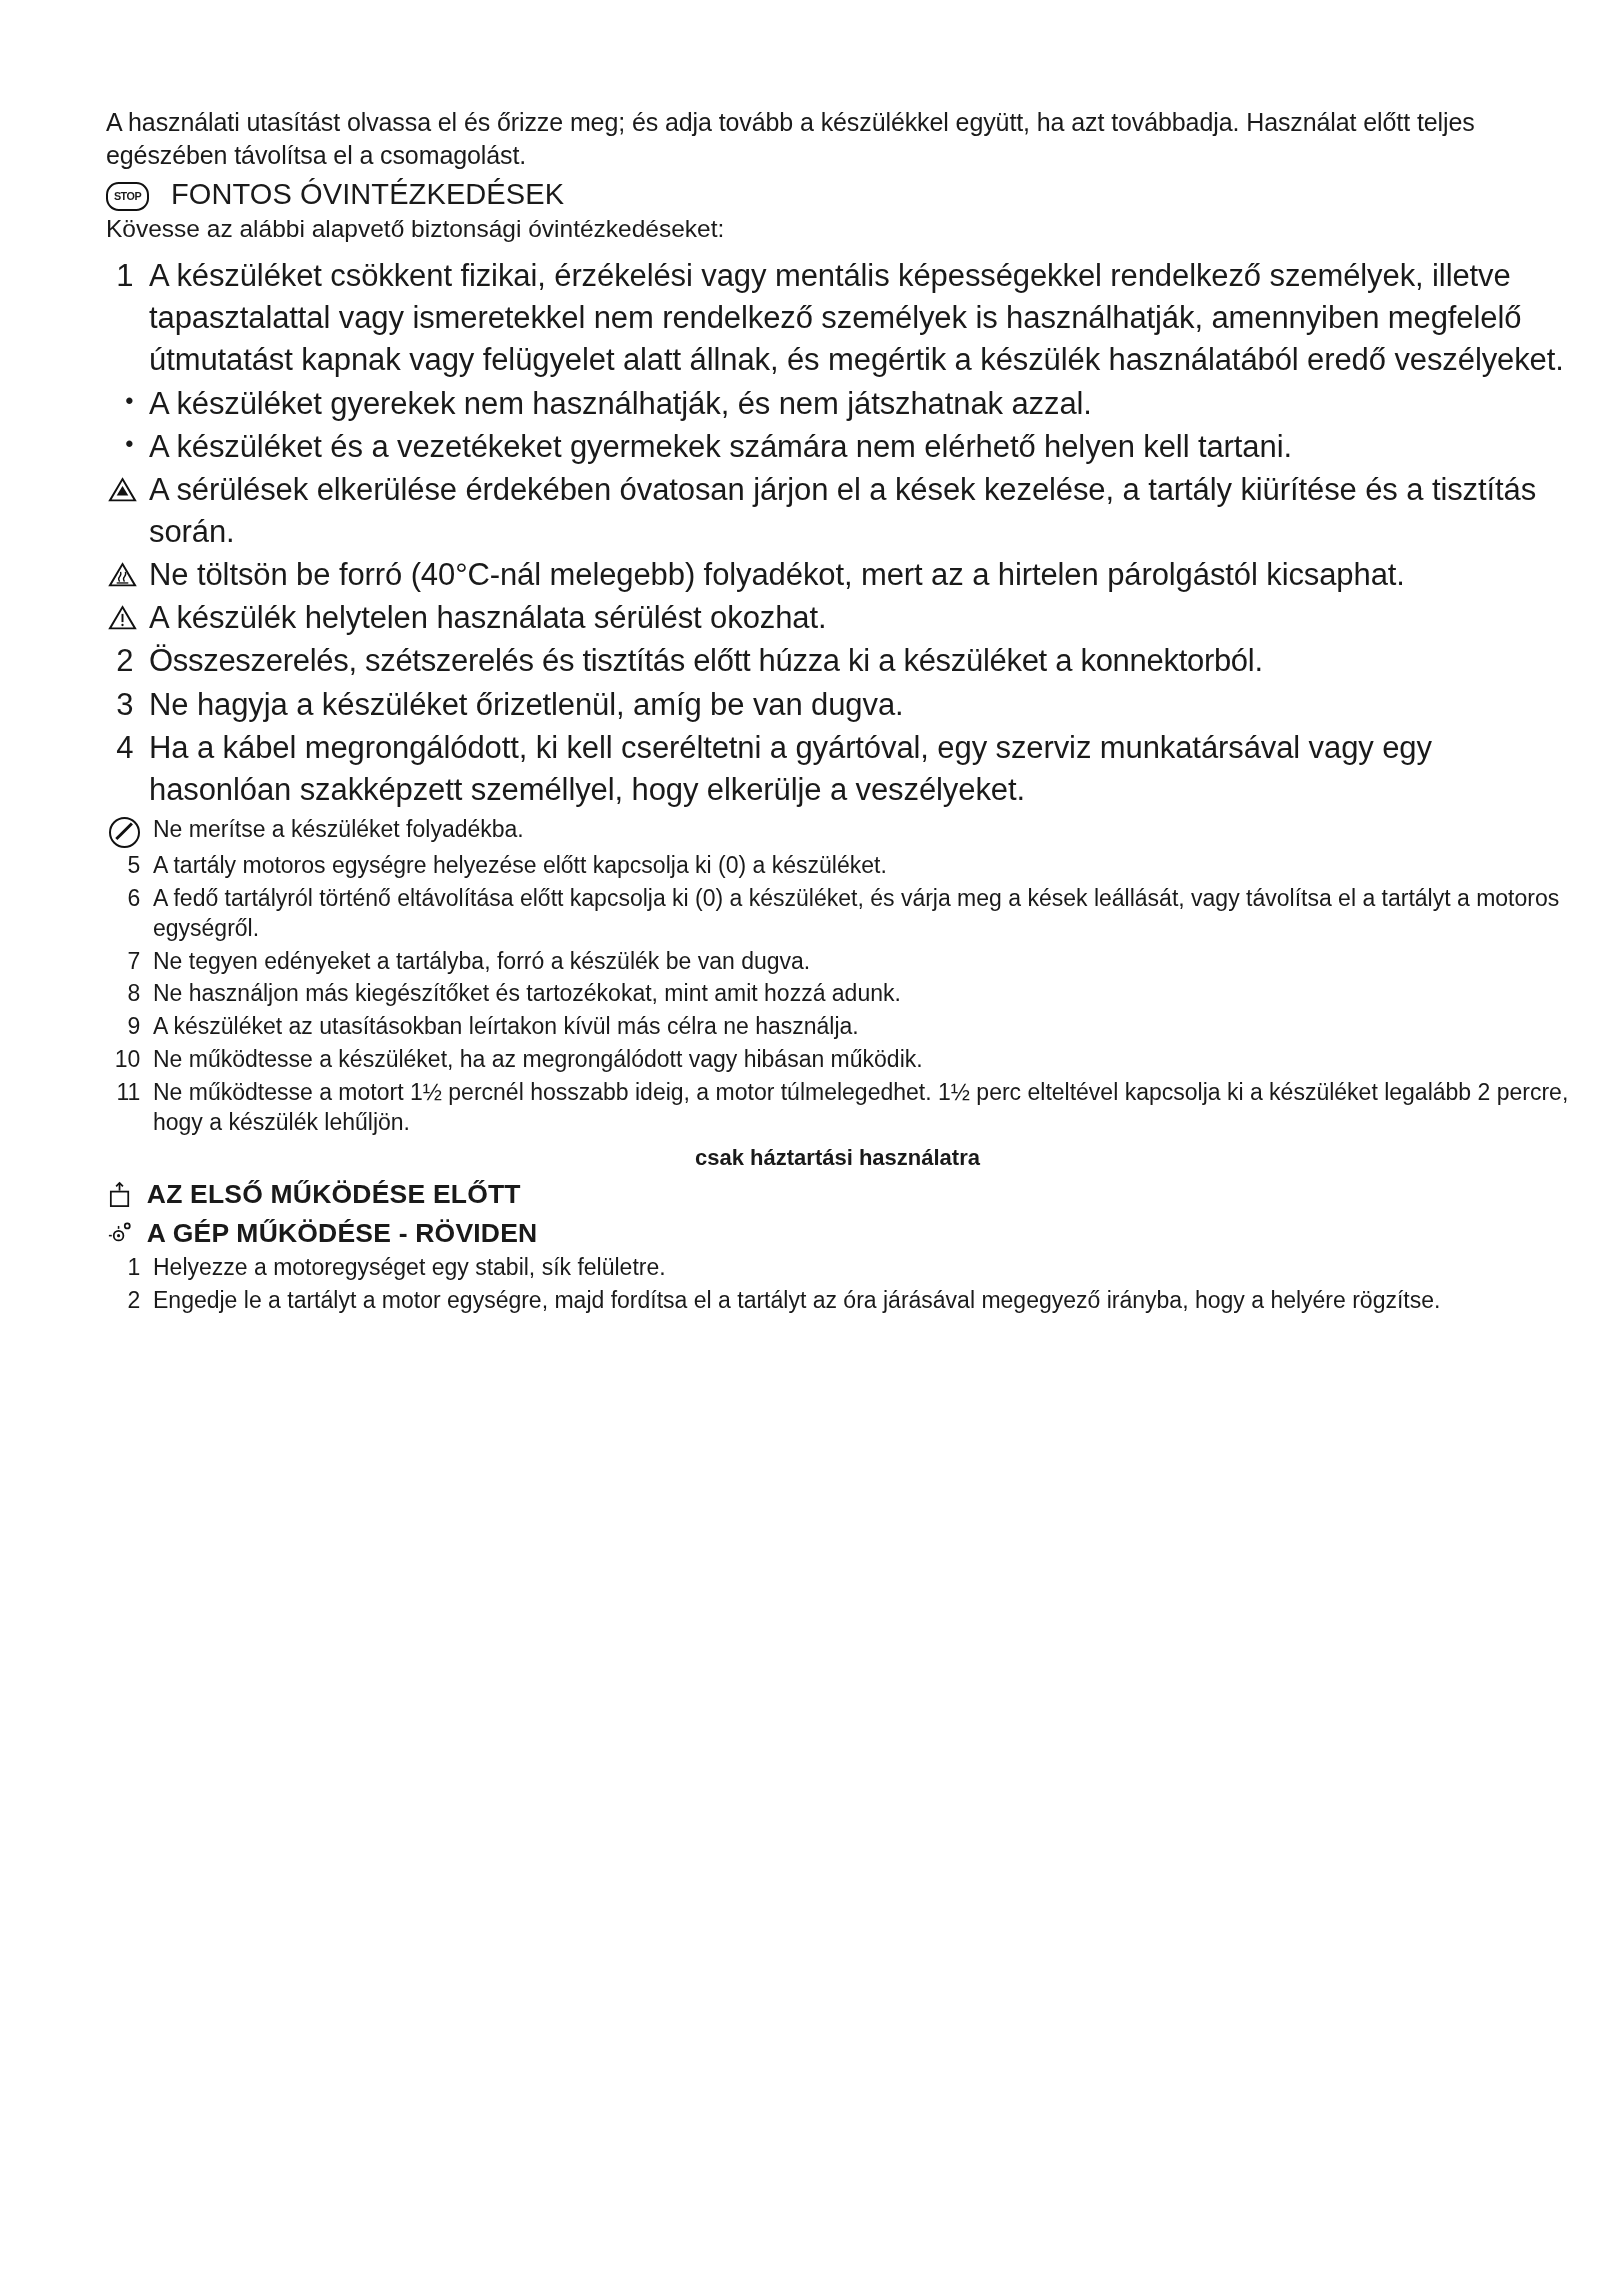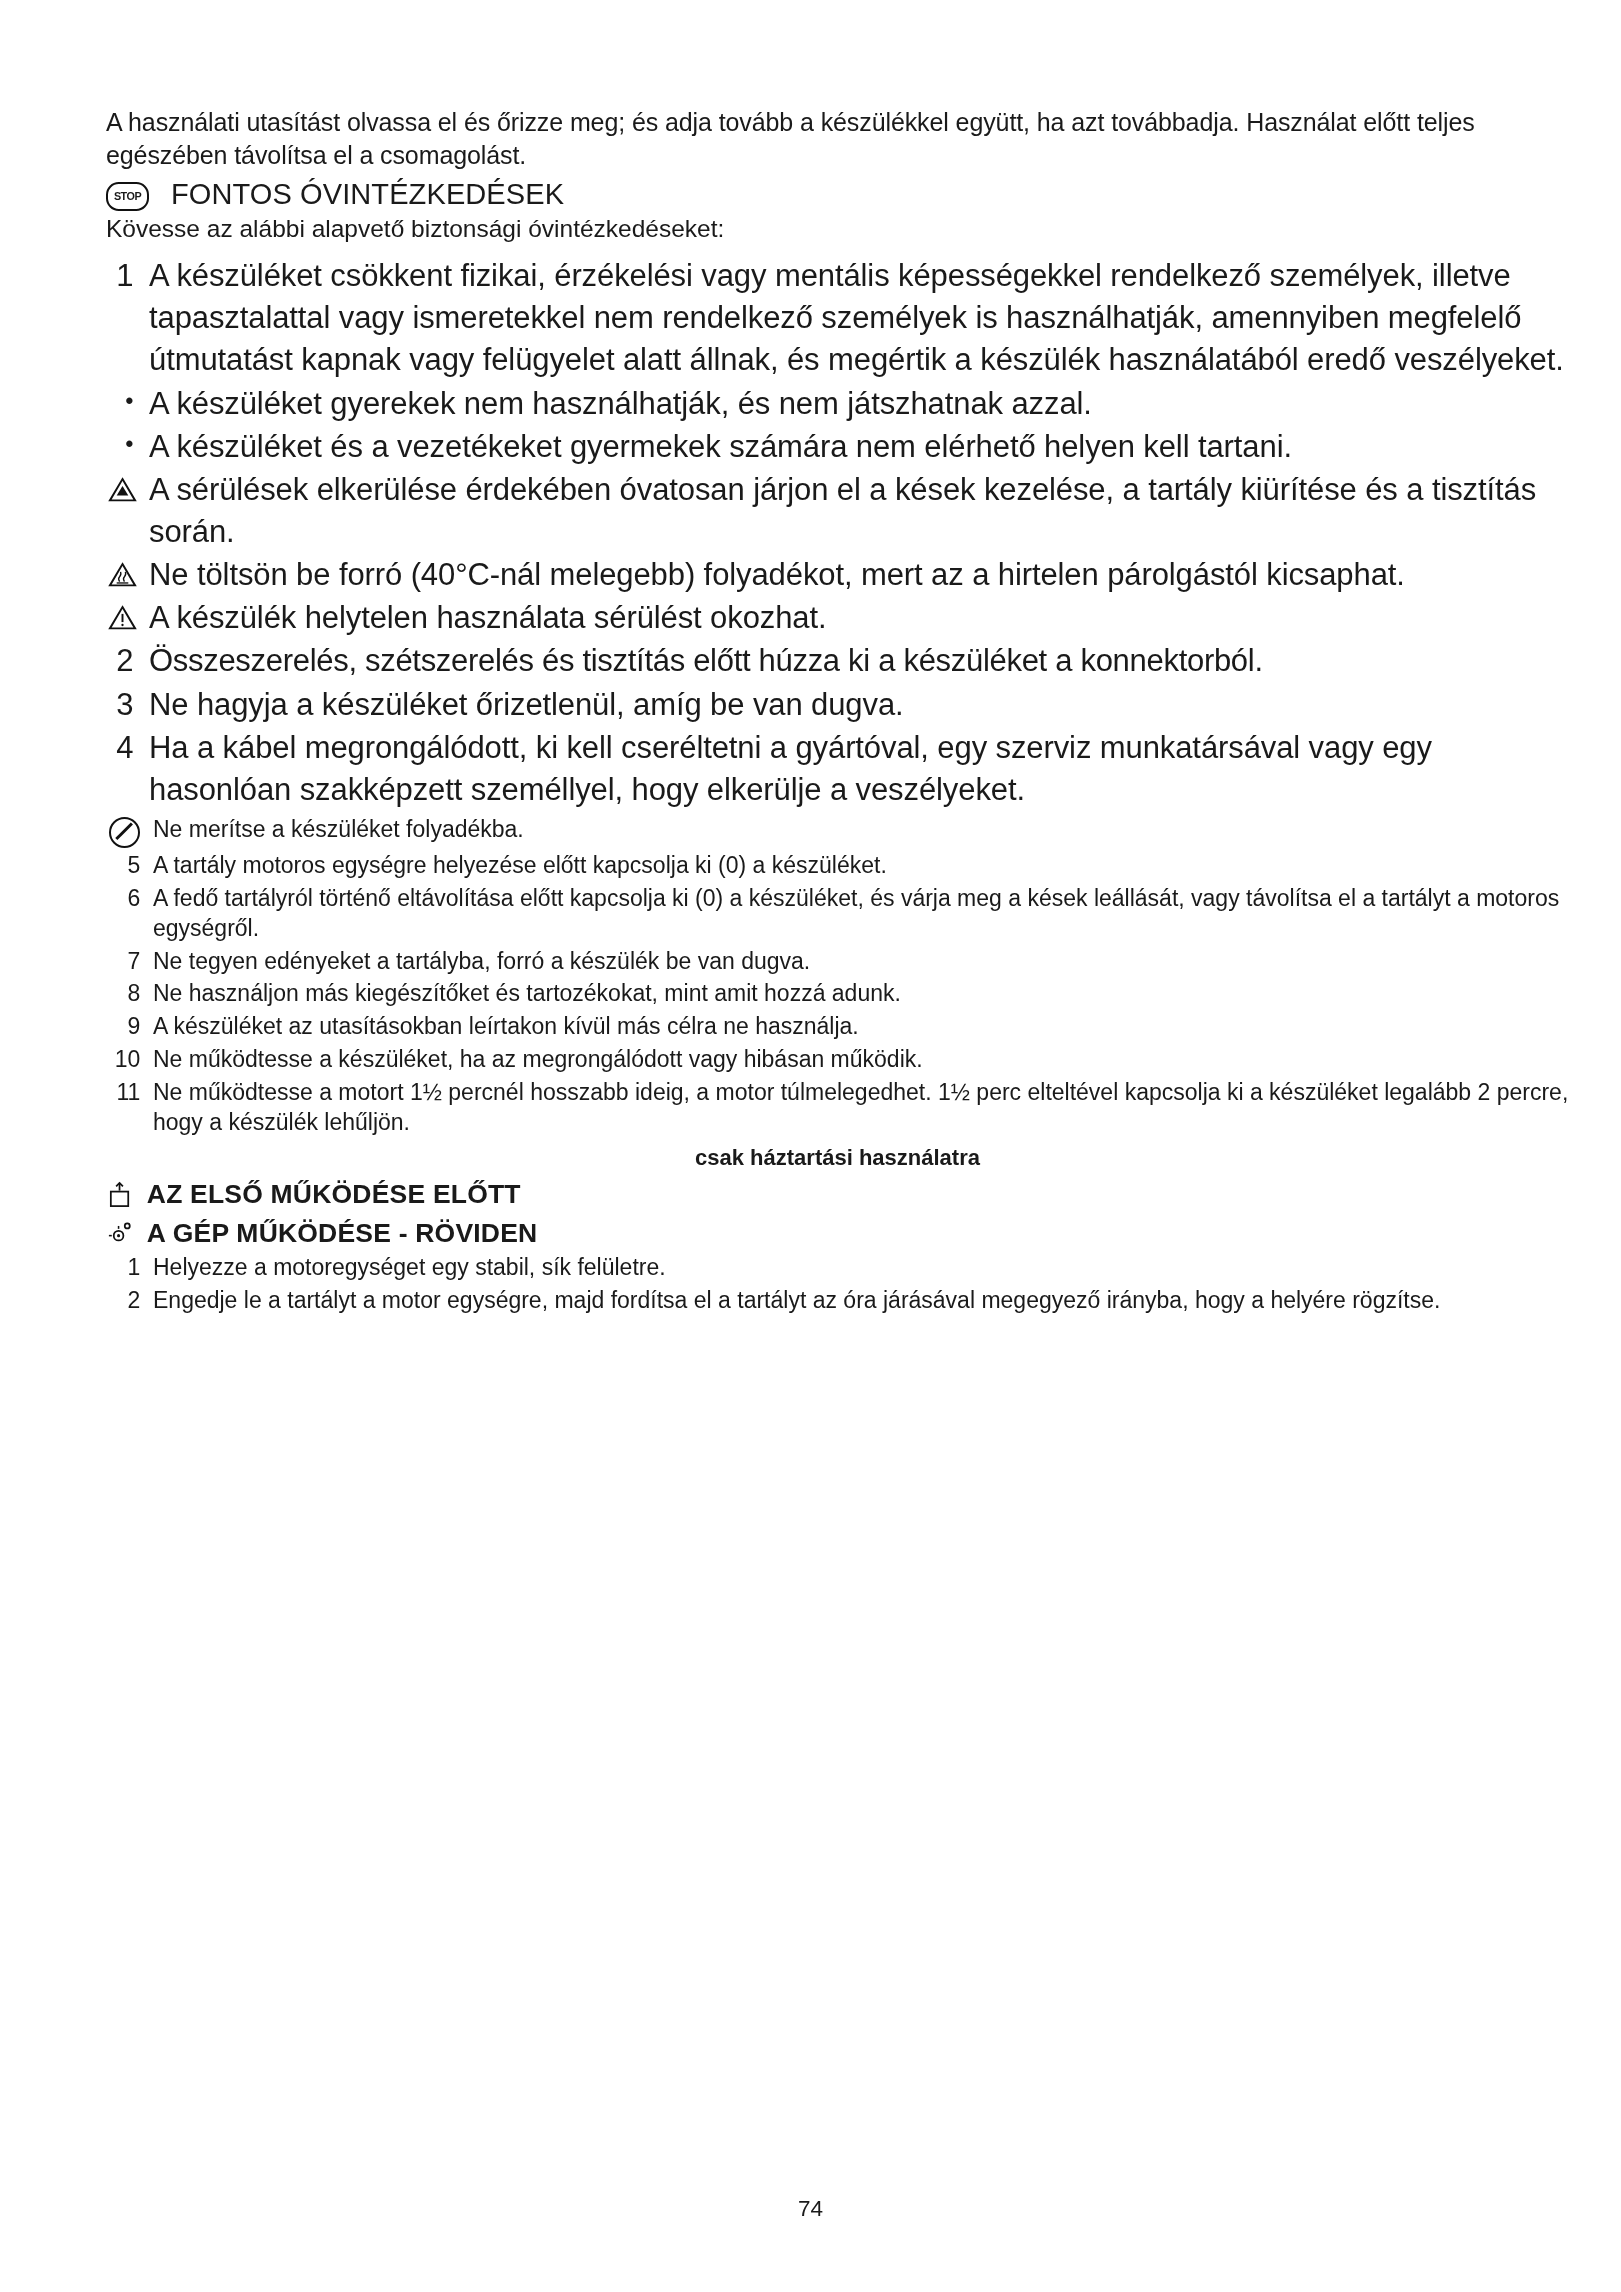--- a/index.html
+++ b/index.html
@@ -353,16 +353,15 @@
     <li class="small-item">
       <span class="marker">1</span>
       <span class="stext">Helyezze a motoregységet egy stabil, sík felületre.</span>
     </li>
     <li class="small-item">
       <span class="marker">2</span>
       <span class="stext">Engedje le a tartályt a motor egységre, majd fordítsa el a tartályt az óra járásával megegyező irányba, hogy a helyére rögzítse.</span>
     </li>
   </ul>
 
-  <div class="pagenum">74</div>
 
 </div>
 
 
 </body></html>

